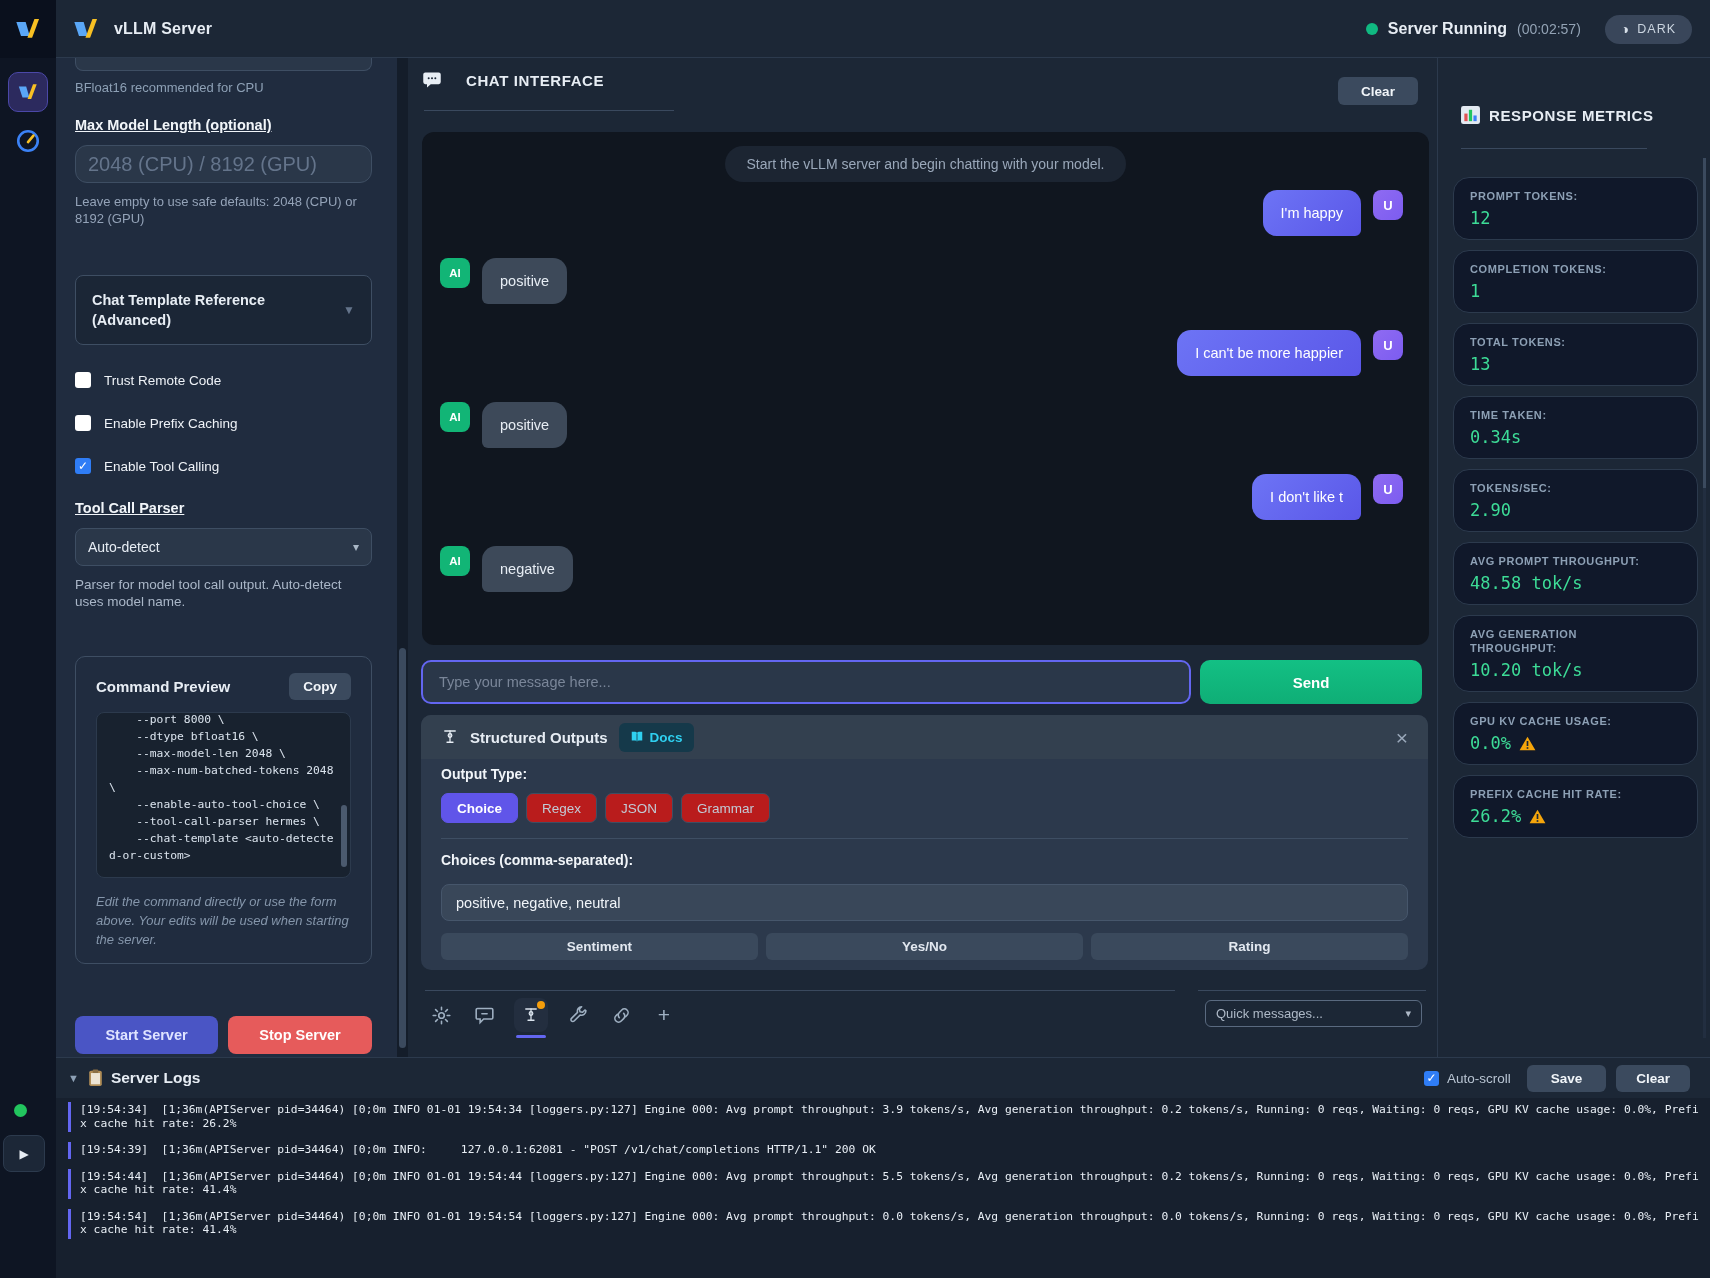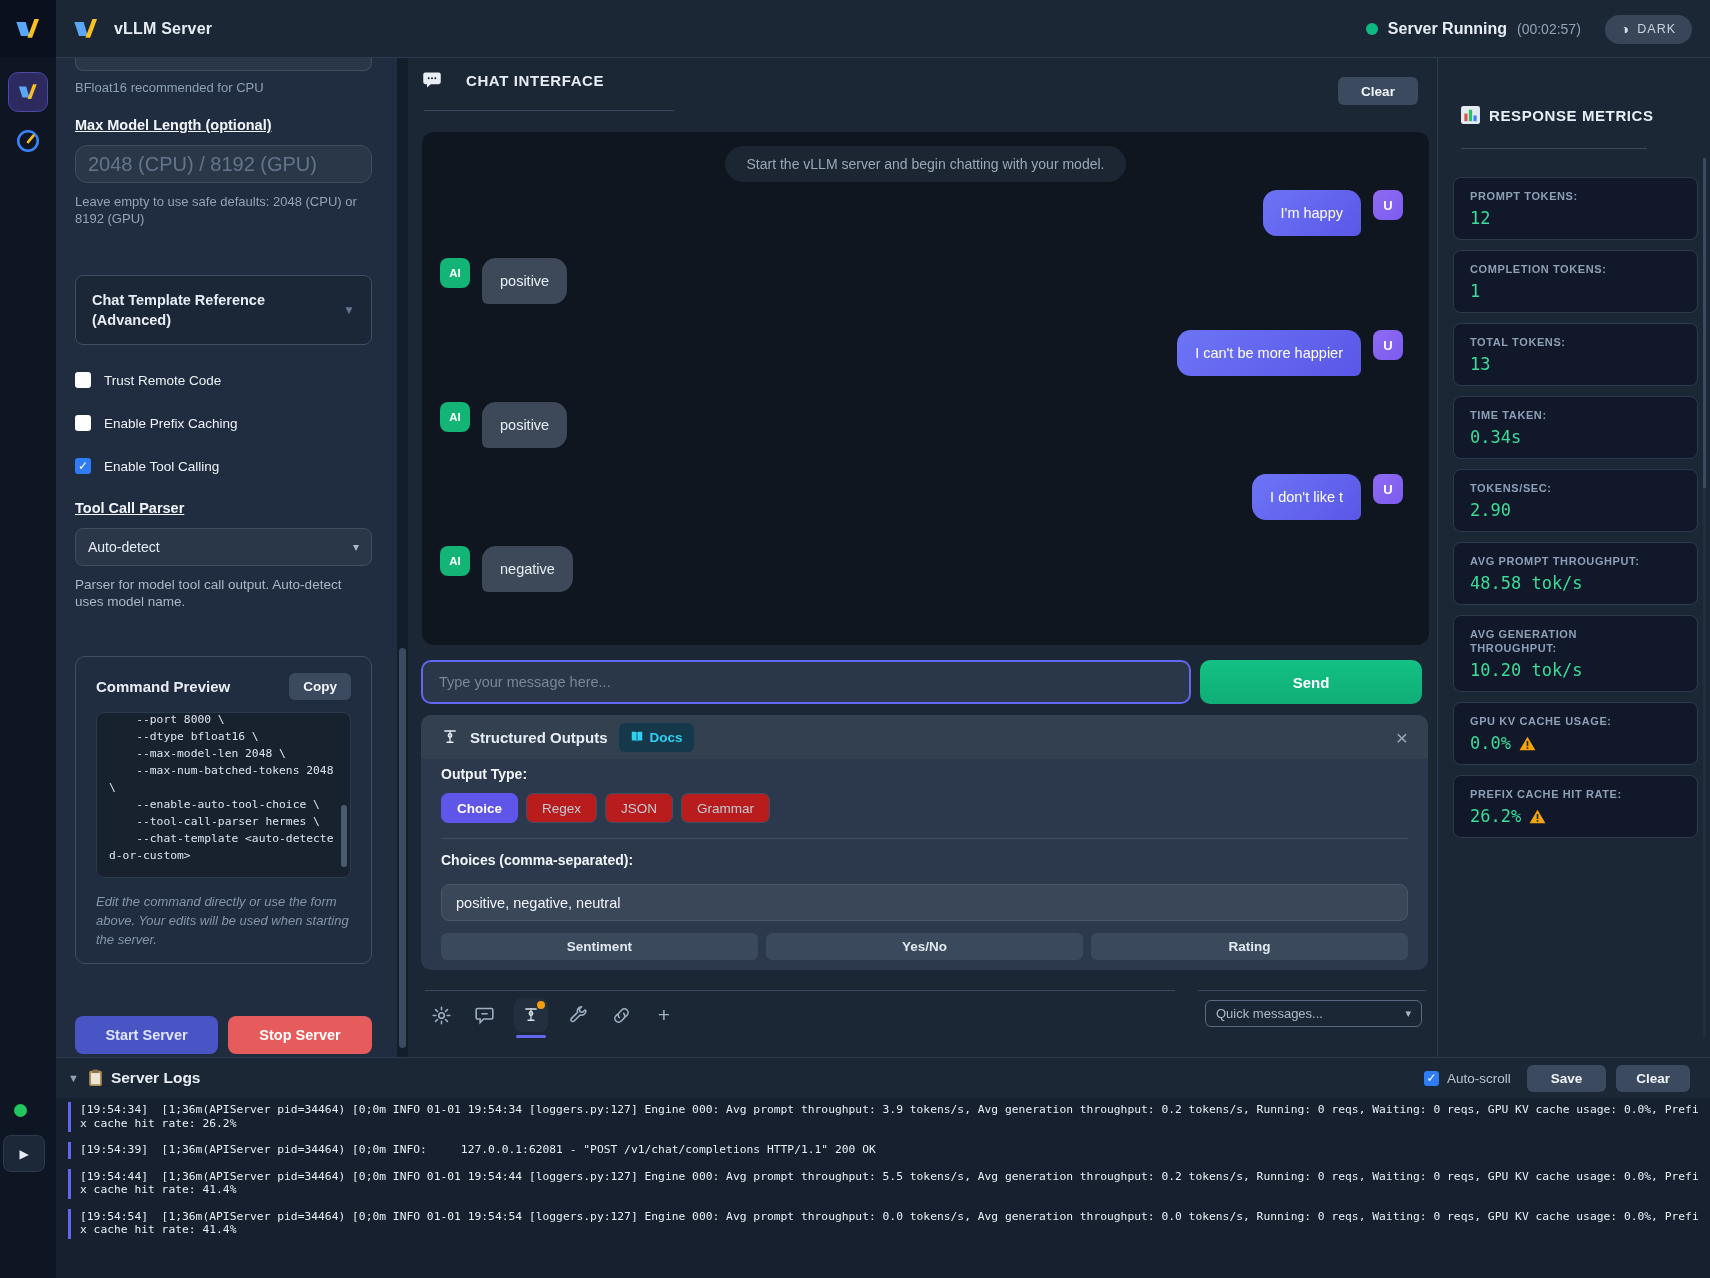--- a/index.html
+++ b/index.html
@@ -161,21 +161,21 @@
   #quick-select .sel-chevron { margin-left:auto; font-size:11px; color:#aeb9c7;}
 
   
   #metrics { position:absolute; left:1437px; top:58px; width:273px; height:999px;
     background:#1c2736; border-left:1px solid #2c3a4d;}
   #metrics-head { position:absolute; left:23px; top:48px; display:flex; align-items:center; gap:9px;}
   #metrics-head .m-title { font-weight:bold; font-size:15px; letter-spacing:.6px;}
   #metrics-hr { position:absolute; left:23px; top:90px; width:186px; height:1px; background:#3a495e;}
   #metric-cards { position:absolute; left:15px; top:119px; width:245px; display:flex;
     flex-direction:column; gap:10px;}
-  .m-card { background:#10182a; border:1px solid #2c3a4d; border-radius:8px; padding:11px 16px;}
+  .m-card { background:#10182a; border:1px solid #2c3a4d; border-radius:16px; padding:11px 16px;}
   .m-label { color:#8da0b5; font-weight:bold; font-size:11px; letter-spacing:.6px; max-width:175px;
     line-height:14px;}
   .m-value { margin-top:5px; color:#3ddc97; font-size:17px; font-family:"DejaVu Sans Mono",monospace;
     display:flex; align-items:center; gap:8px;}
   #metrics .m-track { position:absolute; right:4px; top:100px; width:3px; height:880px; background:#222e40;}
   #metrics .m-thumb { position:absolute; right:4px; top:100px; width:3px; height:330px; background:#3b4a5e;}
 
   
   #logs { position:absolute; left:56px; top:1057px; width:1654px; height:221px;
     background:#1c2736; border-top:1px solid #2c3a4d;}

